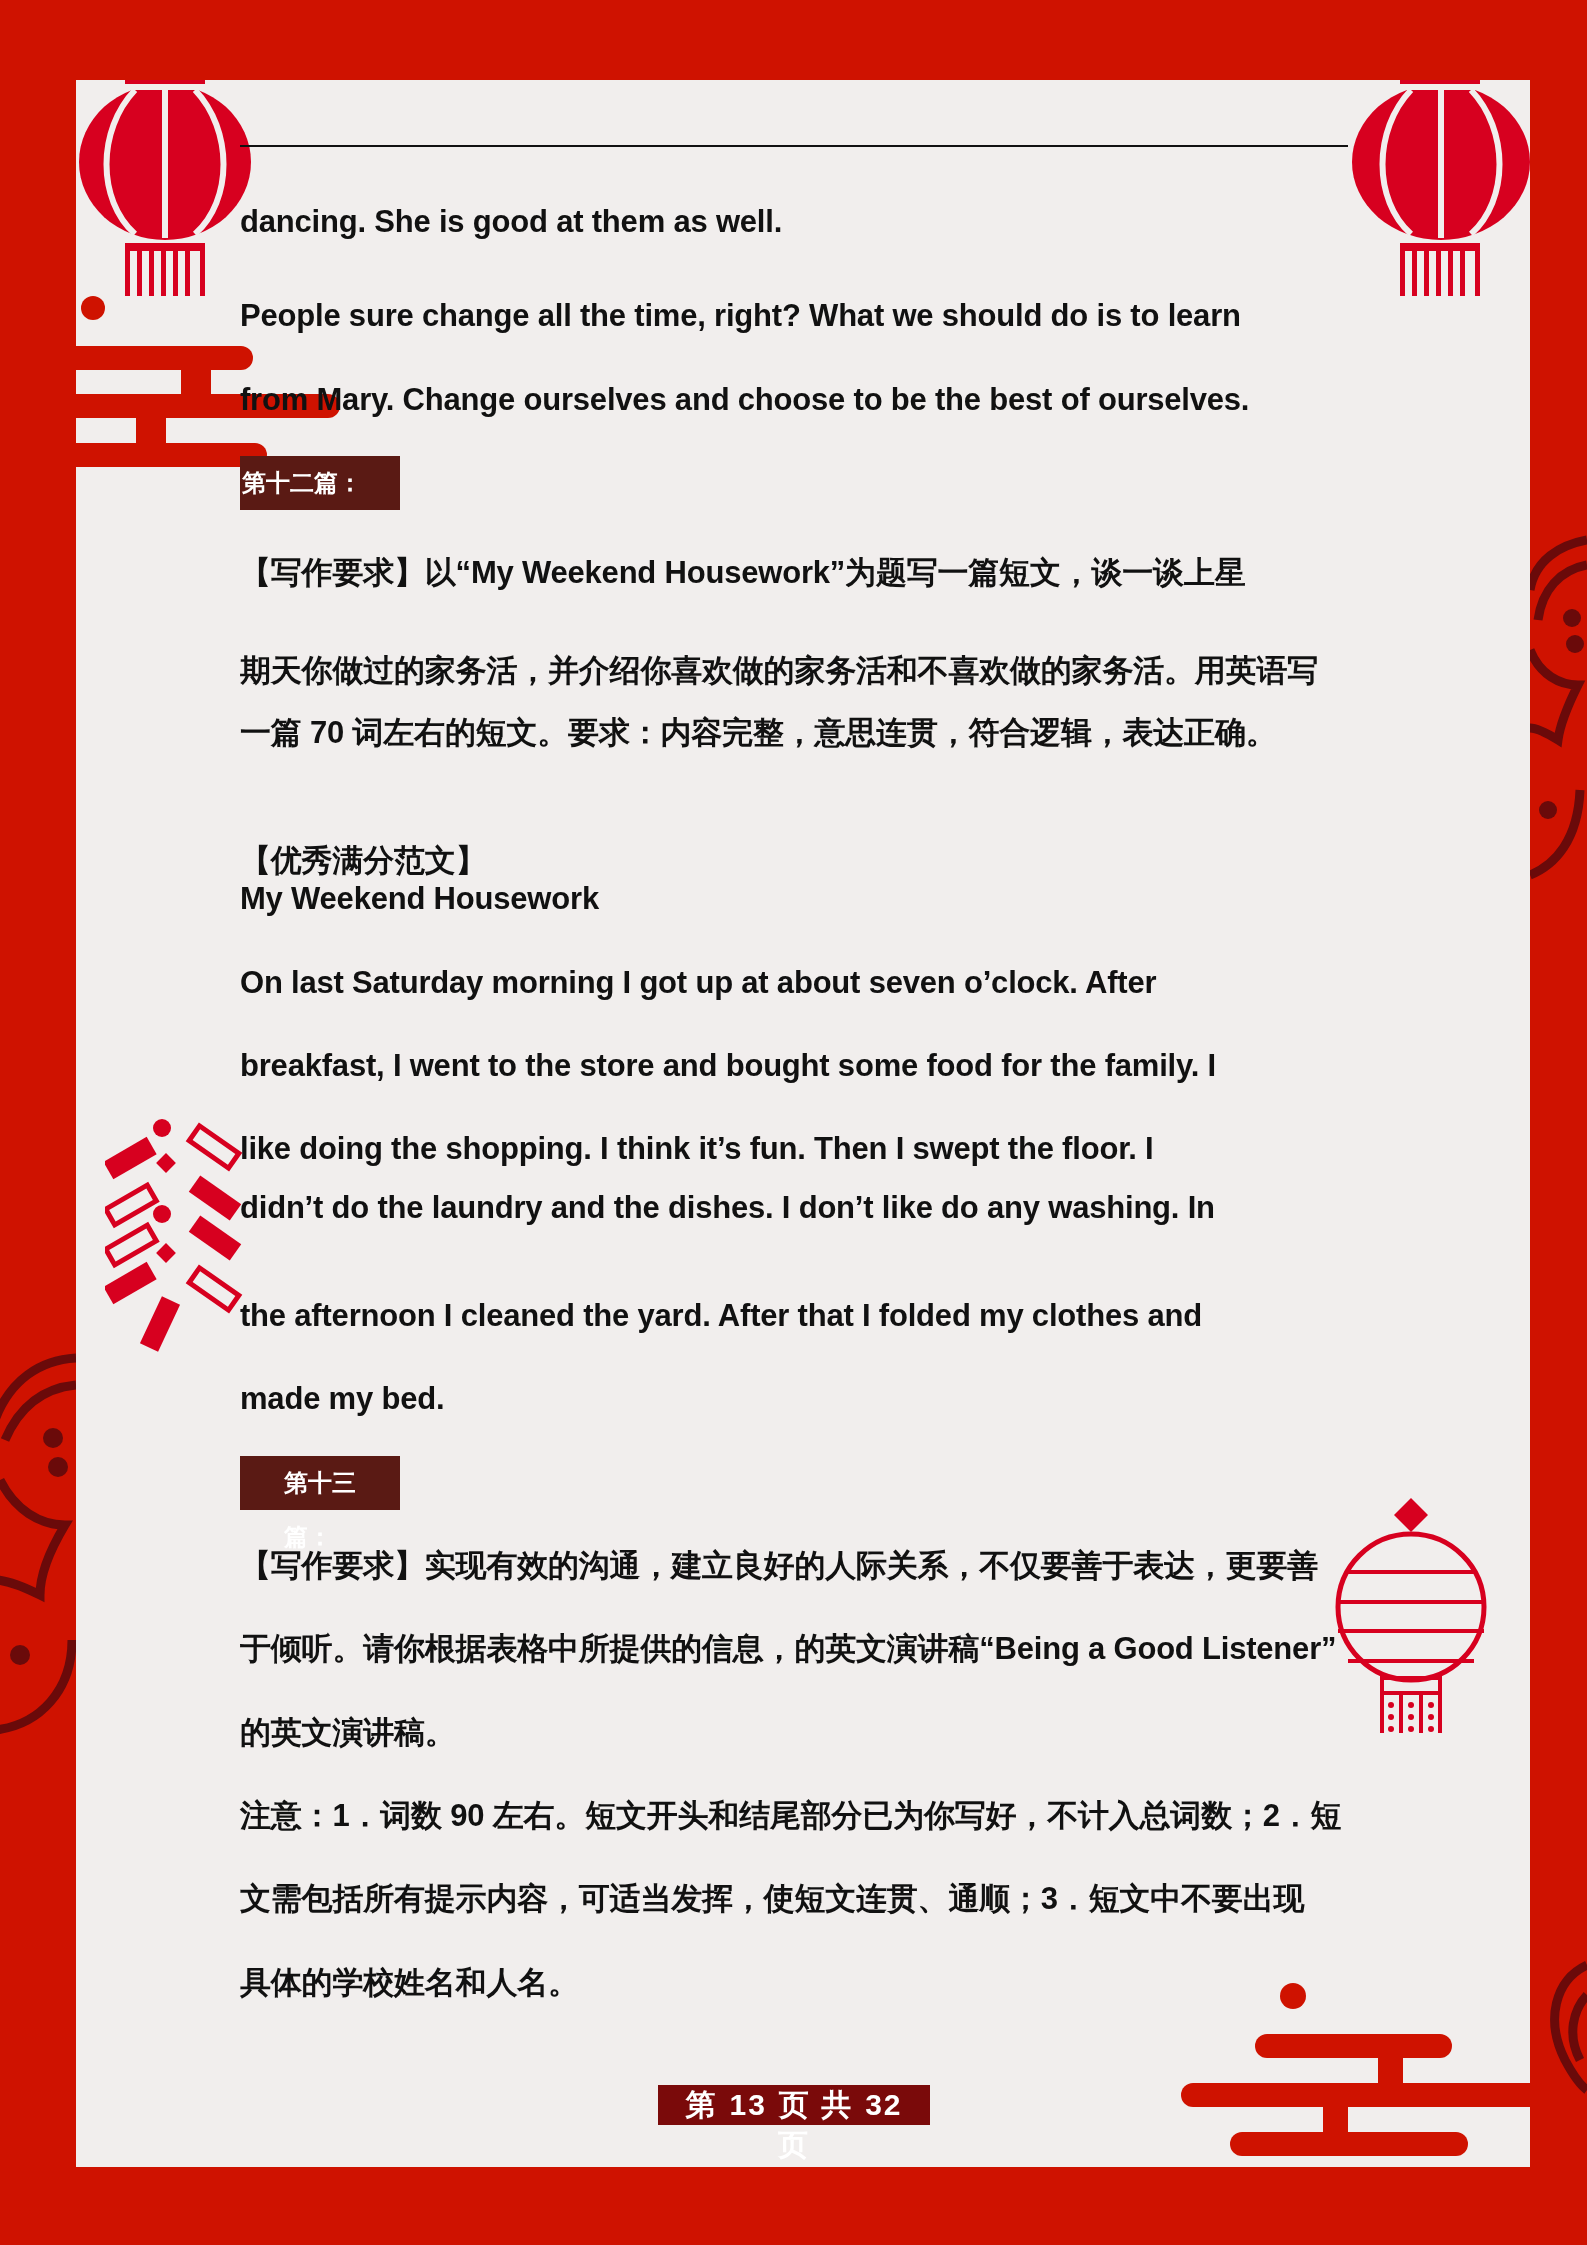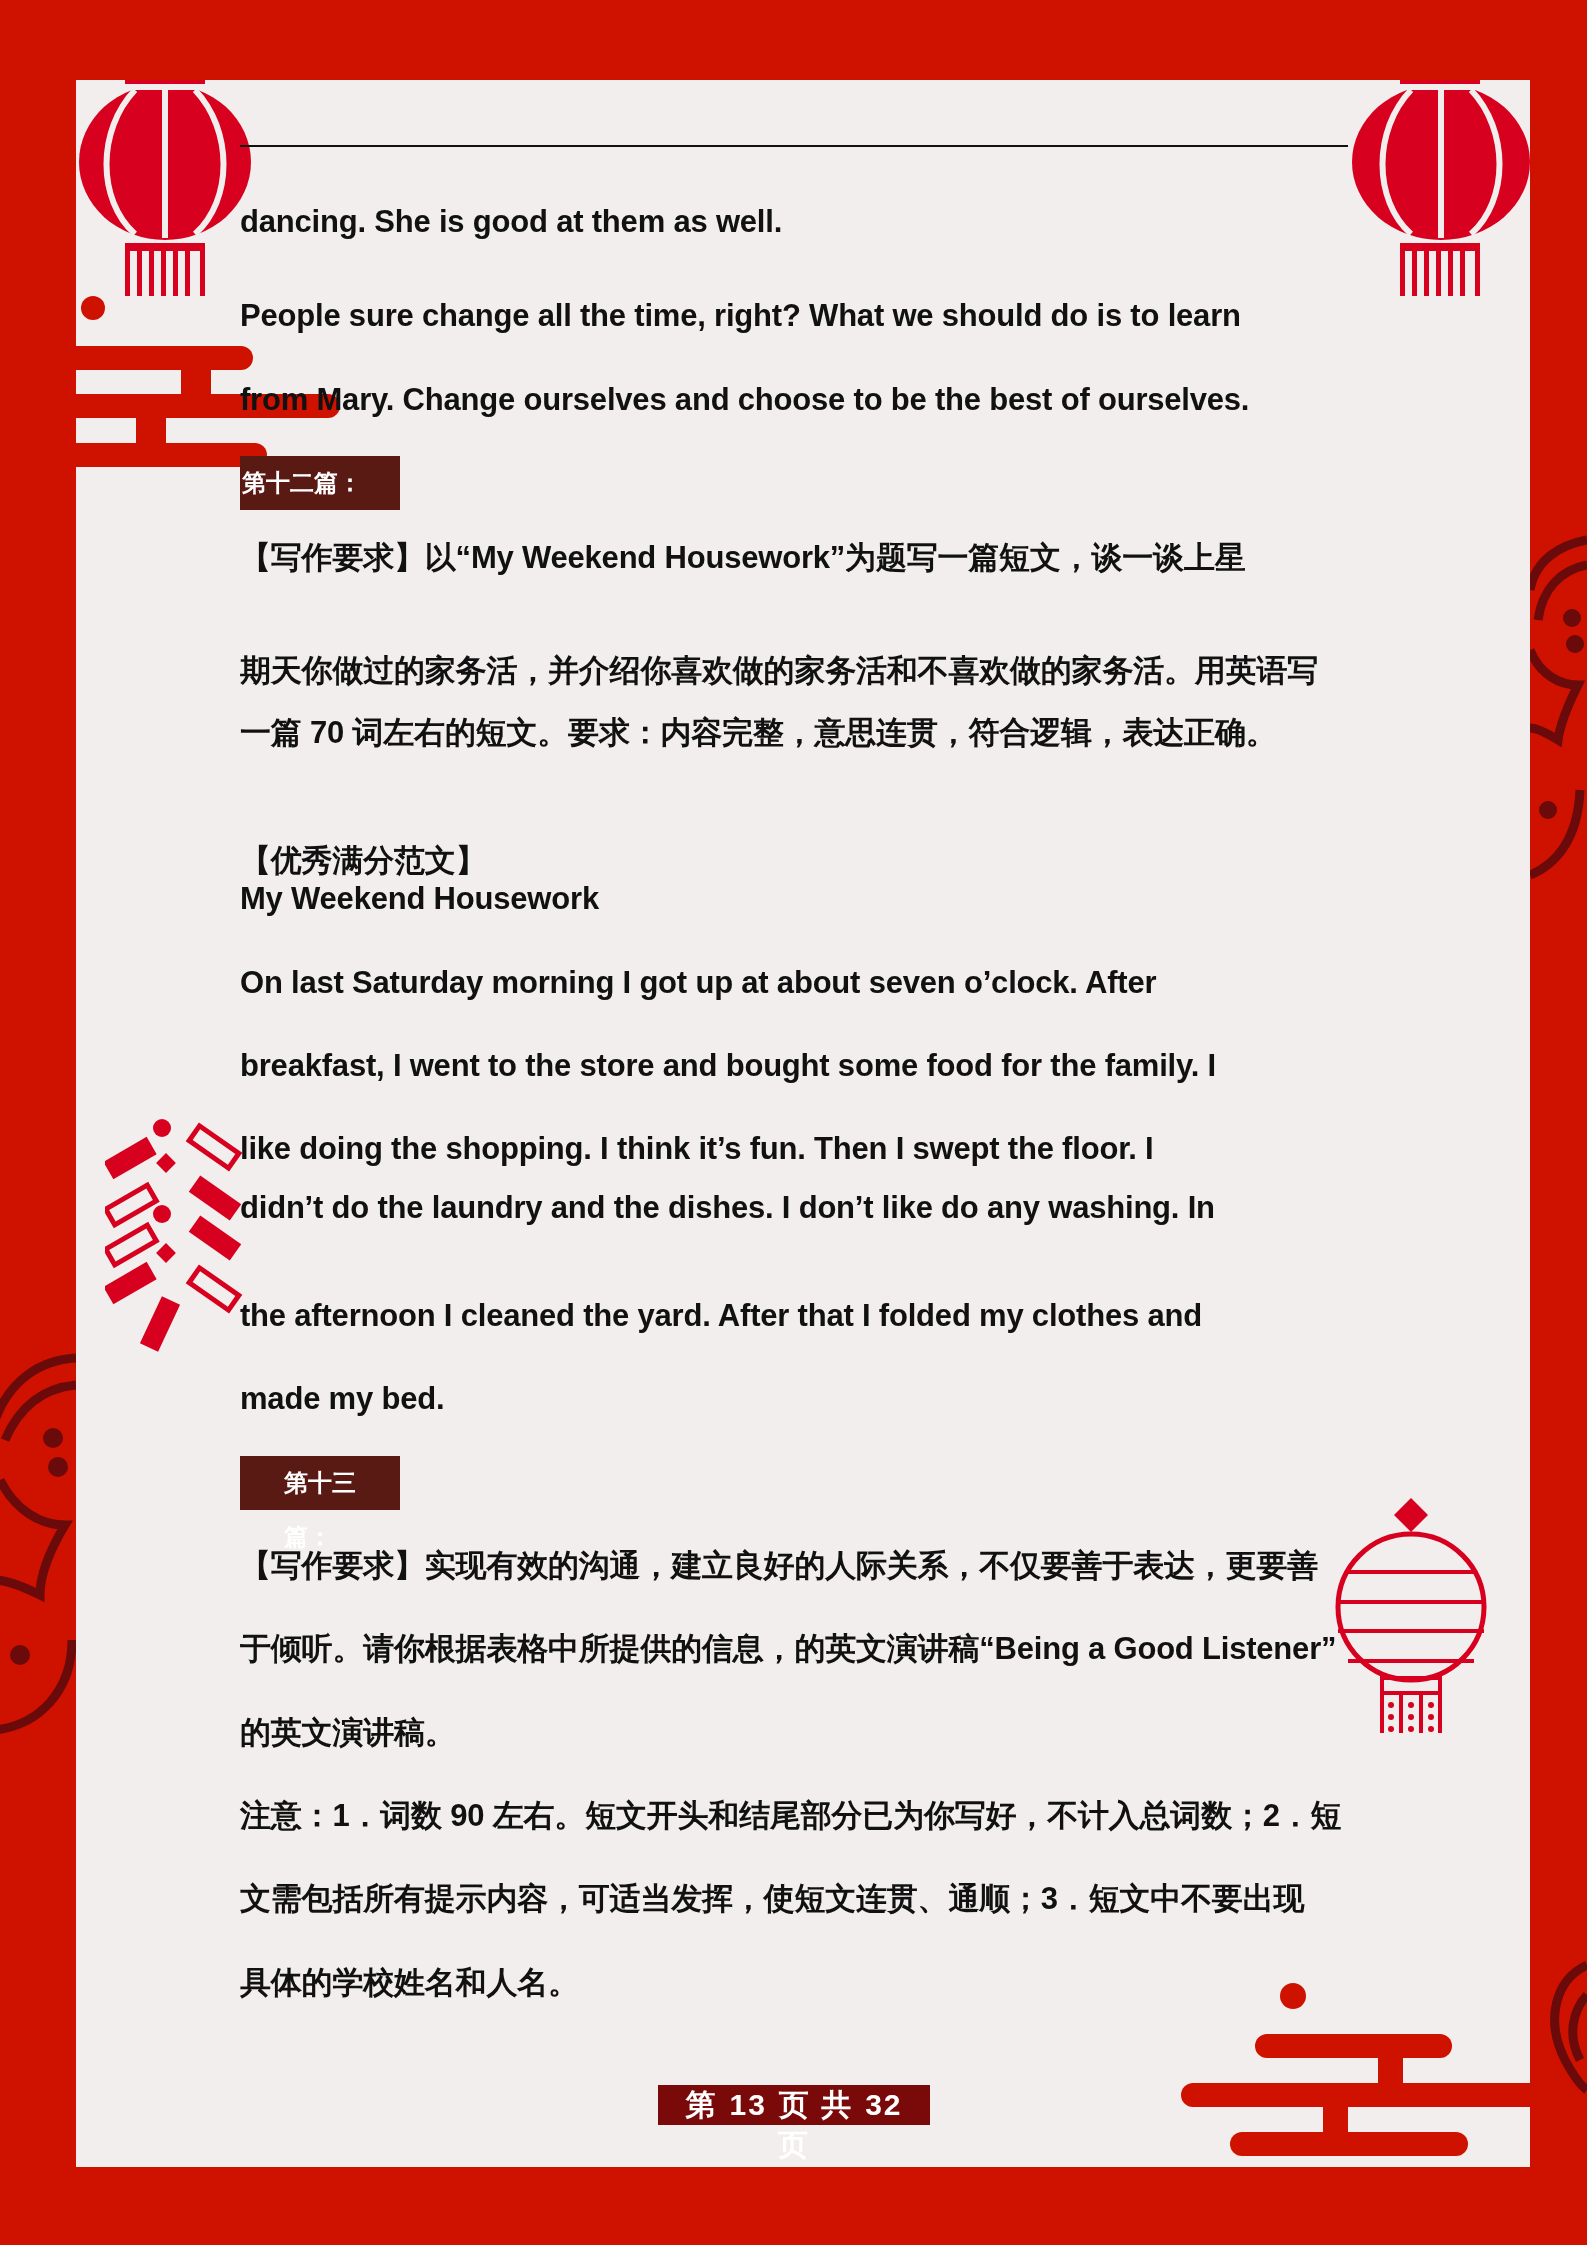--- a/index.html
+++ b/index.html
@@ -157,21 +157,21 @@
   <rect x="143" y="122" width="25" height="36" fill="#cf1200"></rect>
 </svg>
 
 <div class="header-rule"></div>
 
 <div class="line" style="top:202px;">dancing. She is good at them as well.</div>
 <div class="line" style="top:296px;">People sure change all the time, right? What we should do is to learn</div>
 <div class="line" style="top:380px;">from Mary. Change ourselves and choose to be the best of ourselves.</div>
 
 <div class="heading" style="top:456px;">第十二篇：</div>
-<div class="line" style="top:538px;">【写作要求】以“My Weekend Housework”为题写一篇短文，谈一谈上星</div>
+<div class="line" style="top:553px;">【写作要求】以“My Weekend Housework”为题写一篇短文，谈一谈上星</div>
 <div class="line" style="top:629px;margin-top:22px;">期天你做过的家务活，并介绍你喜欢做的家务活和不喜欢做的家务活。用英语写</div>
 <div class="line" style="top:713px;">一篇 70 词左右的短文。要求：内容完整，意思连贯，符合逻辑，表达正确。</div>
 <div class="line" style="top:796px;margin-top:45px;">【优秀满分范文】</div>
 <div class="line" style="top:879px;text-align:center;">My Weekend Housework</div>
 <div class="line" style="top:963px;">On last Saturday morning I got up at about seven o’clock. After</div>
 <div class="line" style="top:1046px;">breakfast, I went to the store and bought some food for the family. I</div>
 <div class="line" style="top:1129px;">like doing the shopping. I think it’s fun. Then I swept the floor. I</div>
 <div class="line" style="top:1188px;">didn’t do the laundry and the dishes. I don’t like do any washing. In</div>
 <div class="line" style="top:1296px;">the afternoon I cleaned the yard. After that I folded my clothes and</div>
 <div class="line" style="top:1379px;">made my bed.</div>

